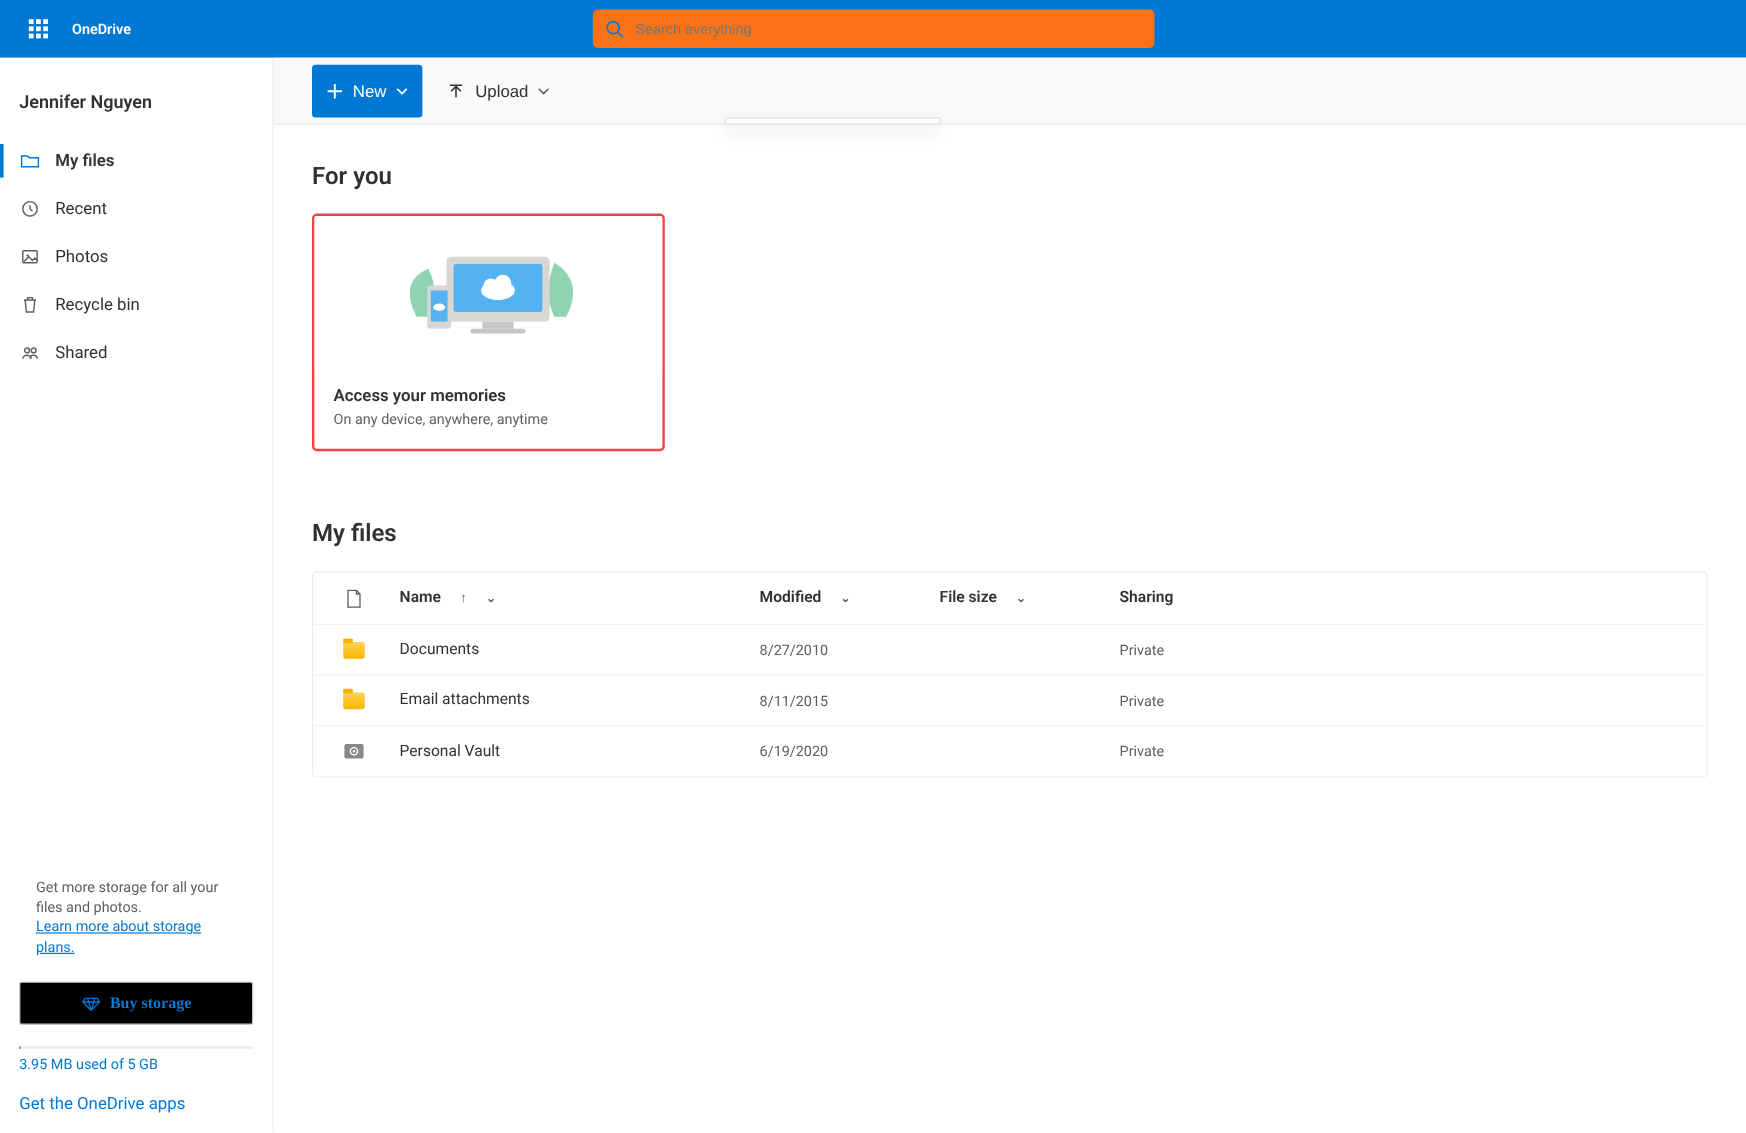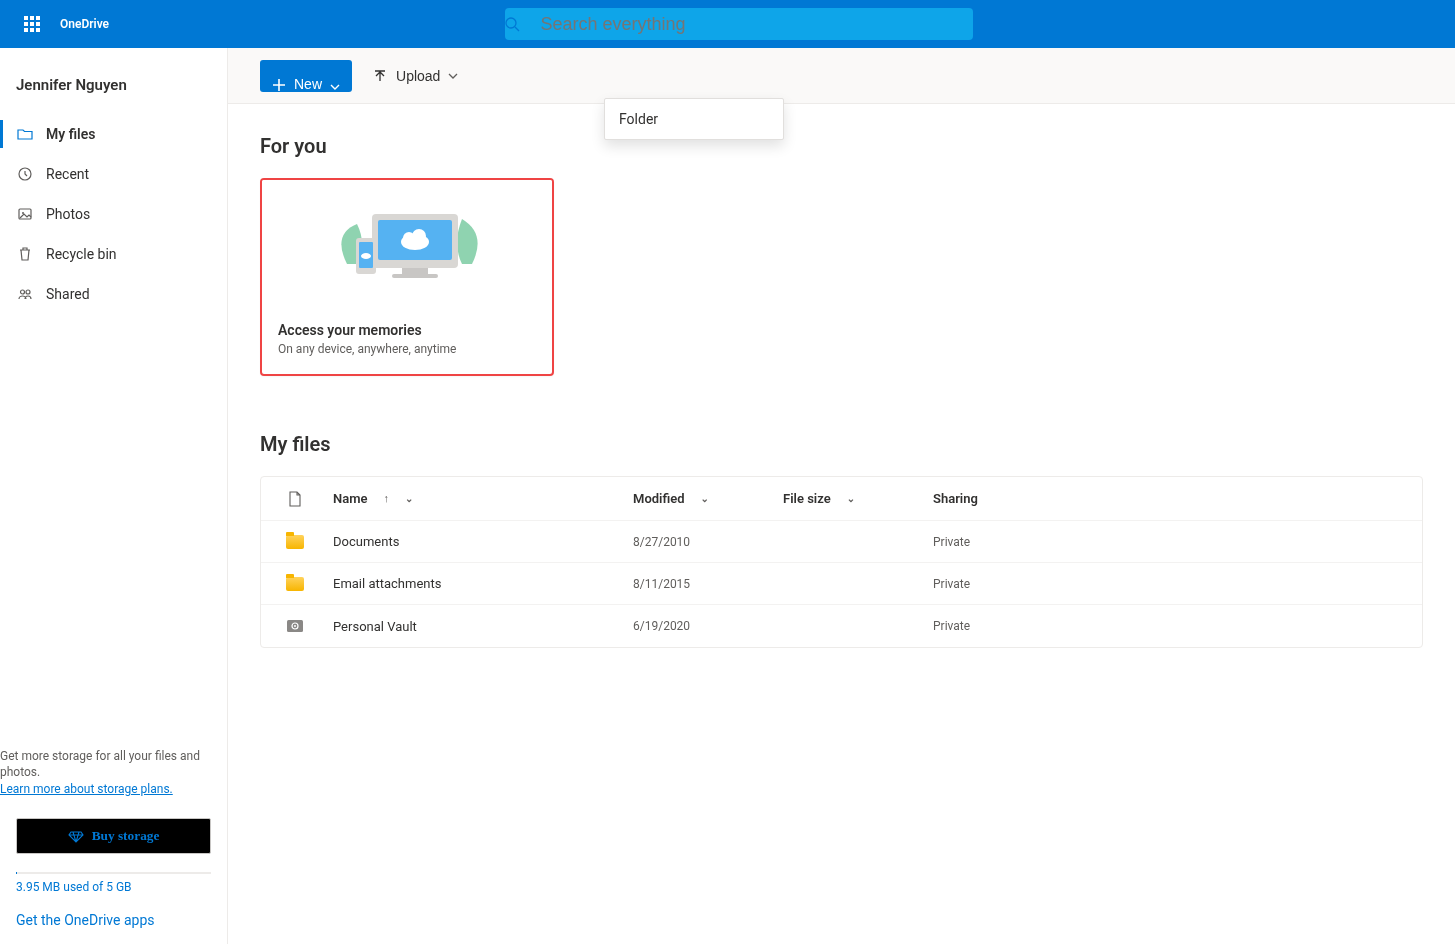--- a/index.html
+++ b/index.html
@@ -38,26 +38,25 @@
     position: absolute;
     left: 50%;
     transform: translateX(-50%);
     width: 468px;
   }
   .search {
     width: 100%;
     height: 32px;
     border-radius: 4px;
     border: none;
-    background: #0ea5e9;
+    background: #f97316;
     padding: 0 12px 0 36px;
-    font-size: 18px;
+    font-size: 12px;
     color: #323130;
     outline: none;
-    margin-left: 11px;
   }
   .search-icon-pos {
     position: absolute; left: 10px; top: 50%; transform: translateY(-50%);
     color: #0078d4;
     pointer-events: none;
   }
   
   .body {
     display: flex;
     height: calc(100vh - 48px);
@@ -90,21 +89,21 @@
   .nav-item.active::before {
     content: "";
     position: absolute;
     left: 0; top: 6px; bottom: 6px;
     width: 3px;
     background: #0078d4;
   }
   .nav-icon { width: 18px; height: 18px; display:flex; align-items:center; justify-content:center; color:#605e5c; }
   .nav-item.active .nav-icon { color: #0078d4; }
   .sidebar-spacer { flex: 1; }
-  .storage-block { padding: 10px 0; font-size: 12px; color:#605e5c; line-height:1.4; }
+  .storage-block { padding: 10px 30px; font-size: 12px; color:#605e5c; line-height:1.4; }
   .storage-link { color:#0078d4; text-decoration: underline; cursor:pointer; }
   .buy-btn {
     margin: 10px 16px 18px 16px;
     height: 36px;
     border: 1px solid #c8c6c4;
     border-radius: 2px;
     background: #000000;
     color: #0078d4;
     font-weight:600;
     display:flex; align-items:center; justify-content:center; gap:8px;
@@ -130,27 +129,27 @@
   .toolbar {
     height: 56px;
     display: flex;
     align-items: center;
     gap: 14px;
     padding: 0 32px;
     border-bottom: 1px solid #edebe9;
     background:#faf9f8;
   }
   .btn-new {
-    height: 32px;
+    height: 44px;
     background:#0078d4;
     color:#fff;
     border:none;
     border-radius:3px;
     padding: 0 12px;
-    display:flex; align-items:flex-end; gap:8px;
+    display:flex; align-items:center; gap:8px;
     font-size:14px;
     cursor:pointer;
   }
   .btn-upload {
     height: 32px;
     background: transparent;
     border:none;
     color:#323130;
     display:flex; align-items:center; gap:8px;
     font-size:14px;
@@ -352,23 +351,20 @@
         <span>Upload</span>
         <span>
           <svg class="chev" viewBox="0 0 10 10">
               <path d="M1 3 L5 7 L9 3" fill="none" stroke="#605e5c" stroke-width="1.3"></path>
             </svg>
         </span>
       </button>
     </div>
 
     <div class="upload-menu">
-      <div class="menu-item">
-        <span>Folder</span>
-      </div>
     </div>
 
     <div class="content">
 
       <div class="section-title">For you</div>
       <div class="card">
         <div class="card-illus">
           <svg width="190" height="100" viewBox="0 0 190 100">
 
             <path d="M35 70 Q20 40 45 30 Q55 50 45 70 Z" fill="#8fd3b0"></path>

